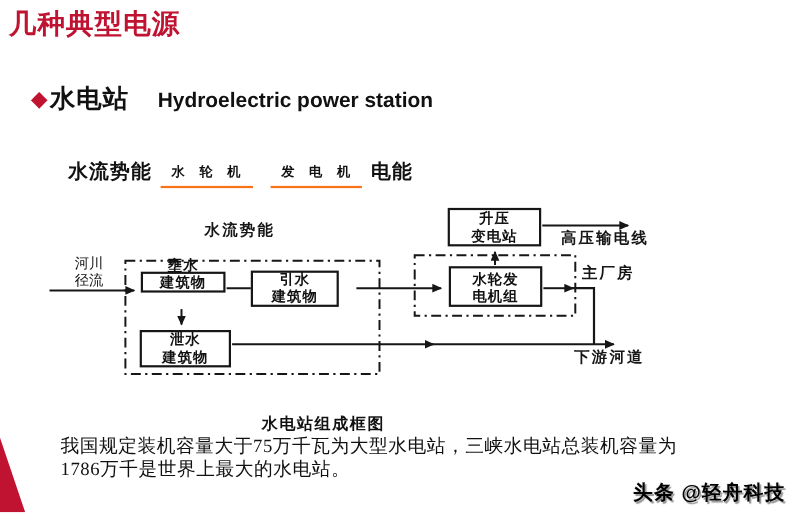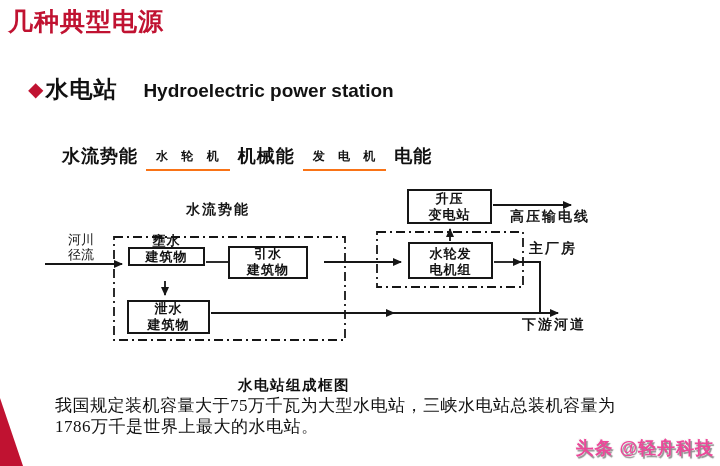--- a/index.html
+++ b/index.html
@@ -39,21 +39,21 @@
   }
   .caption{left:238px;top:376px;font-size:14.5px;font-weight:bold;letter-spacing:1.5px;}
 
   
   .body-line{left:55px;font-size:17px;font-family:"Liberation Serif","DejaVu Serif",serif;letter-spacing:0.5px;white-space:nowrap;}
   .body-line1{top:394px;}
   .body-line2{top:415px;}
 
   
   .watermark{
-    right:6px;top:436px;font-size:18px;font-weight:bold;color:#ec4899;
+    right:6px;top:436px;font-size:18px;font-weight:bold;color:#000000;
     text-shadow:1.5px 1.5px 1px #909090,-1px -1px 0 #f7f7f7;letter-spacing:1px;
   }
 
   
   .corner-wedge{
     left:0;top:398px;width:23px;height:68px;background:#c01231;
     clip-path:polygon(0 0,100% 100%,0 100%);
   }
 
   svg.connectors{position:absolute;left:0;top:0;pointer-events:none;z-index:1;}
@@ -65,21 +65,20 @@
 
 <div class="abs section-row">
   <span class="diamond">◆</span>
   <span class="section-zh">水电站</span>
   <span class="section-en">Hydroelectric power station</span>
 </div>
 
 <div class="abs energy-row">
   <span class="energy-big">水流势能</span>
   <span class="energy-machine">水 轮 机</span>
-  <span class="energy-big">机械能</span>
   <span class="energy-machine">发 电 机</span>
   <span class="energy-big">电能</span>
 </div>
 
 <svg class="connectors" width="720" height="466" viewBox="0 0 720 466">
   <defs>
     <marker id="arr" markerUnits="userSpaceOnUse" markerWidth="10" markerHeight="9" refX="8" refY="4" orient="auto">
       <path d="M0,0 L9,4 L0,8 Z" fill="#161616"></path>
     </marker>
   </defs>

